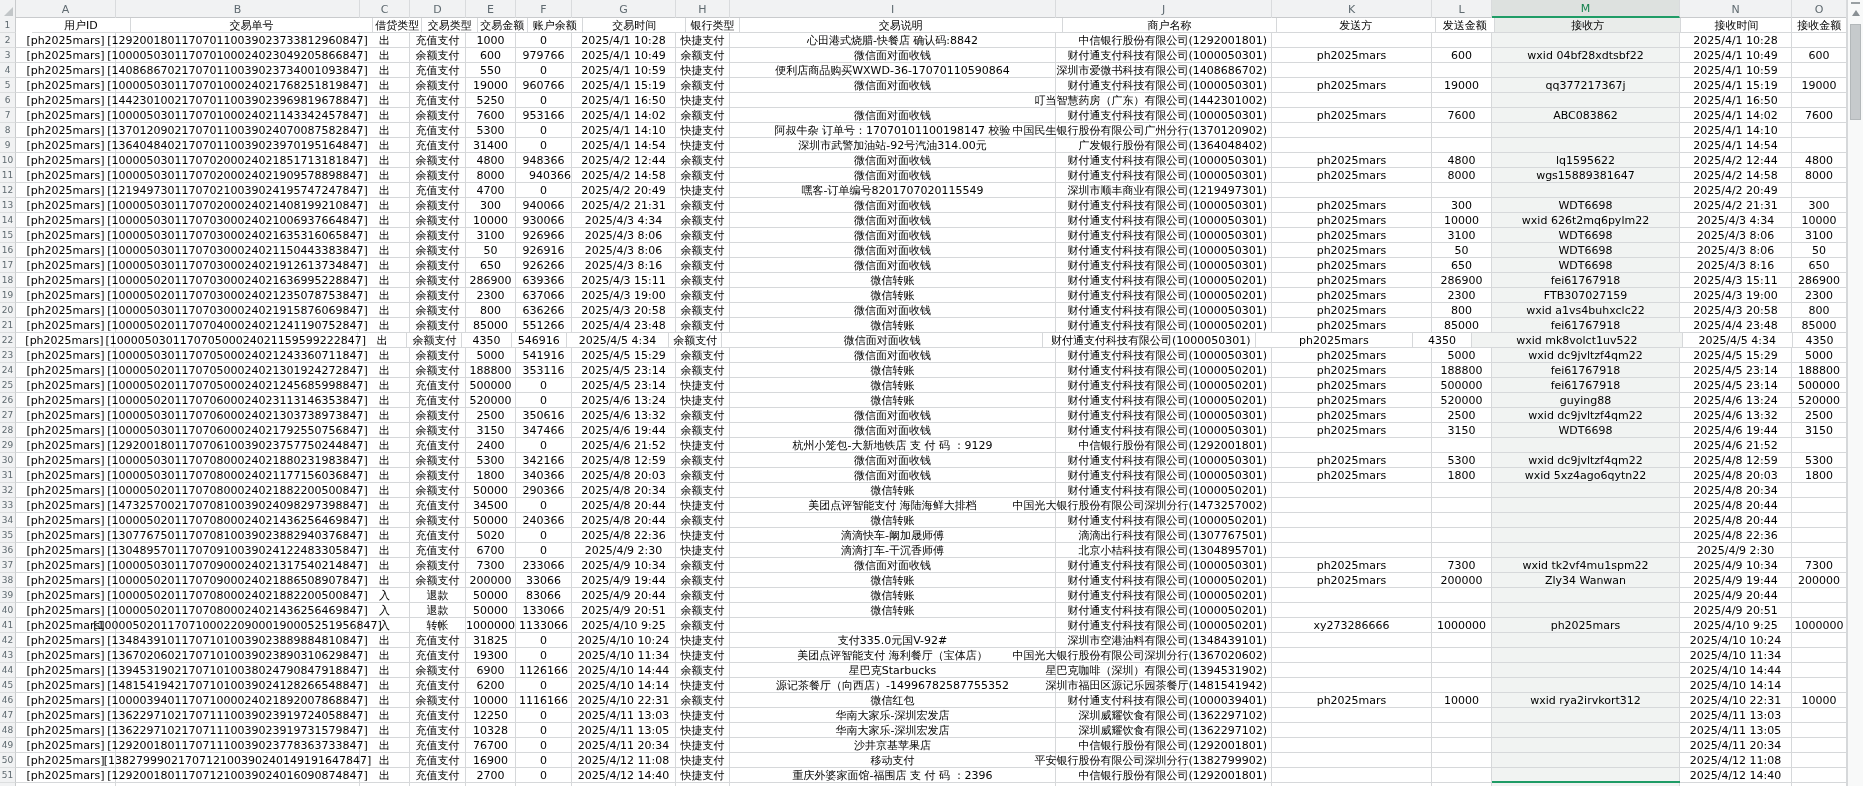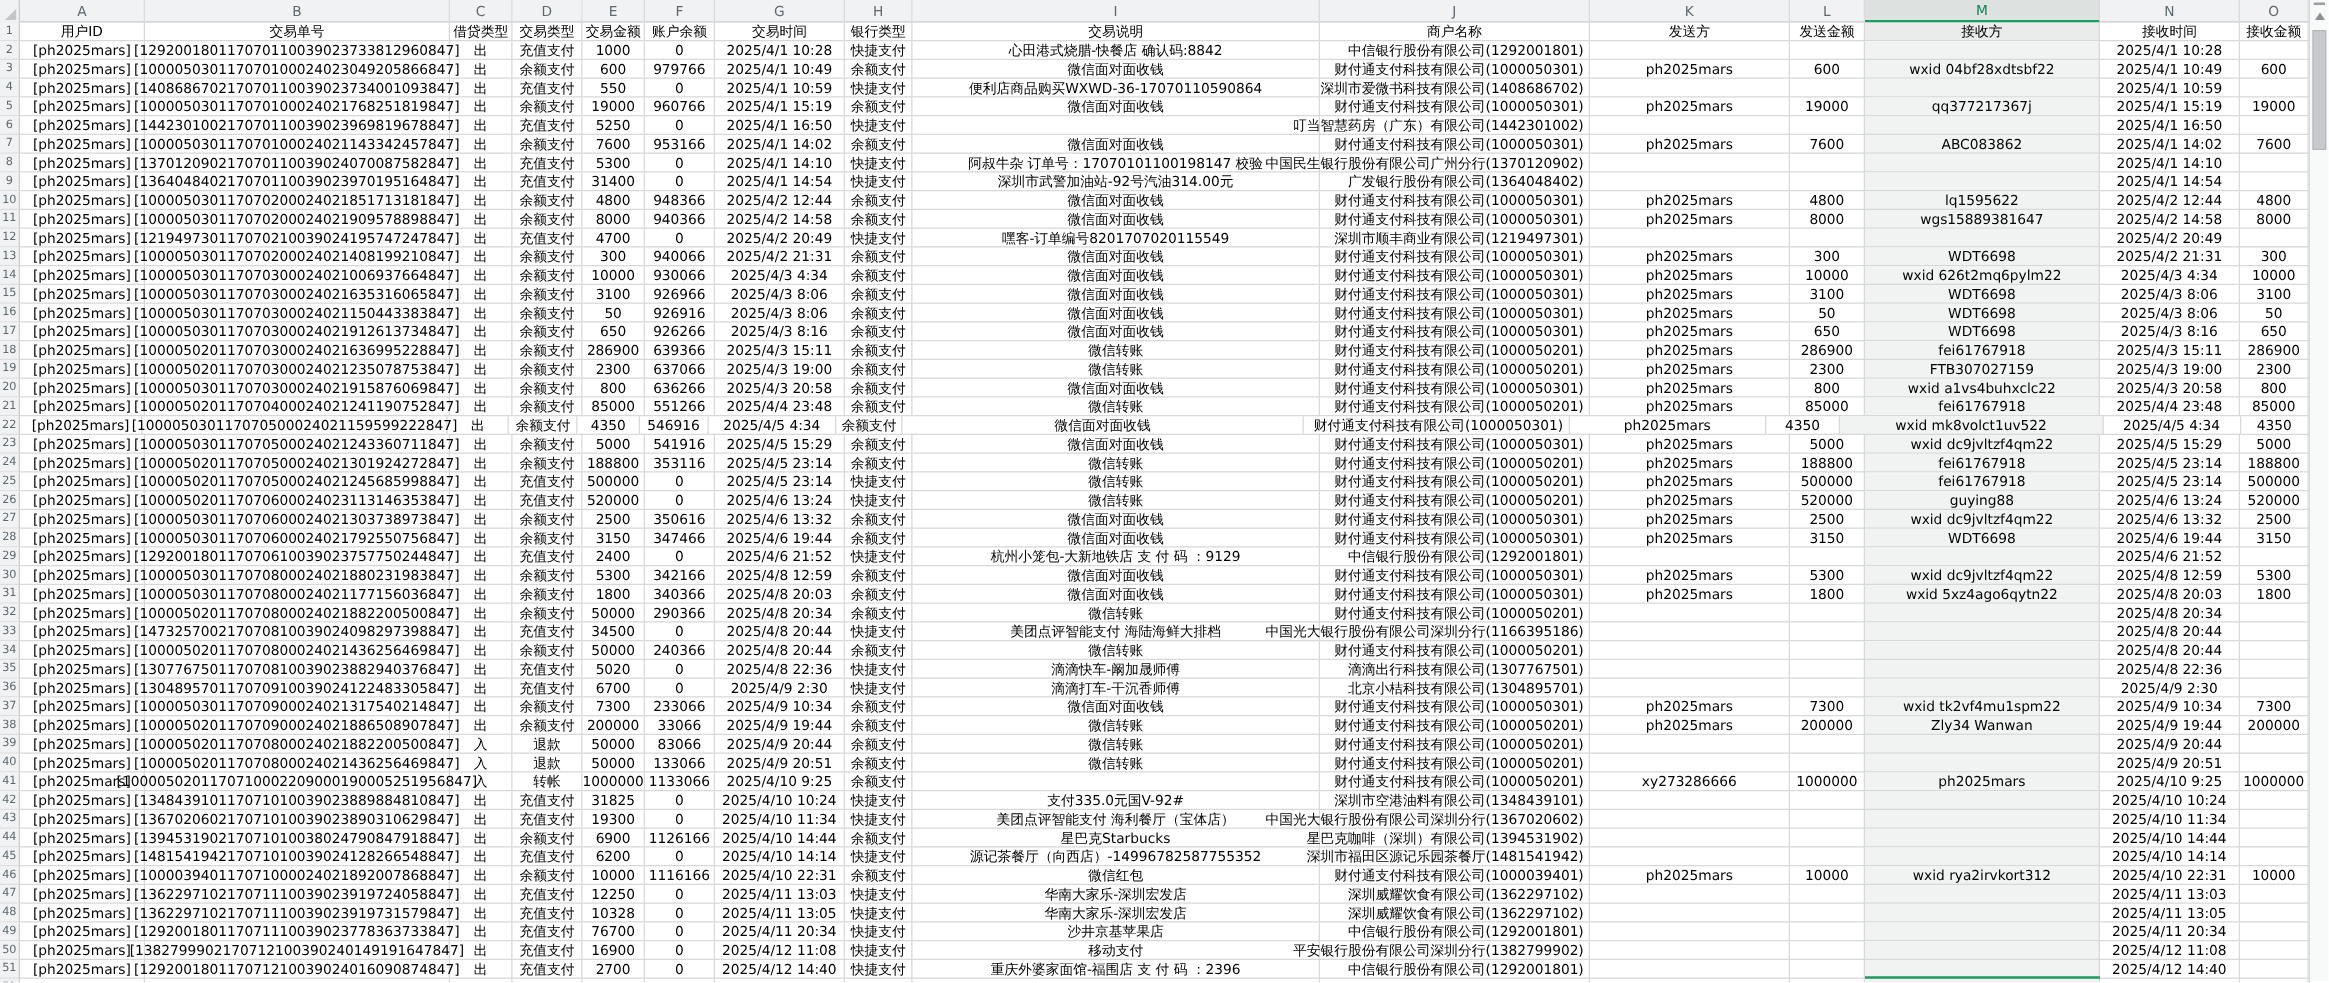--- a/index.html
+++ b/index.html
@@ -53,21 +53,21 @@
       <div class="collet" style="width: 160px;">K</div>
       <div class="collet" style="width: 60px;">L</div>
       <div class="collet selected" style="width: 188px;">M</div>
       <div class="collet" style="width: 112px;">N</div>
       <div class="collet" style="width: 55px;">O</div>
     </div>
   <div id="grid">
 
   <div class="row">
         <div class="gut">1</div>
-        <div class="cell hdr" style="width: 100px;">用户ID</div>
+        <div class="cell hdr" style="width: 100px; margin-left: 16px;">用户ID</div>
         <div class="cell hdr" style="width: 244px;">交易单号</div>
         <div class="cell hdr" style="width: 50px;">借贷类型</div>
         <div class="cell hdr" style="width: 56px;">交易类型</div>
         <div class="cell hdr" style="width: 50px;">交易金额</div>
         <div class="cell hdr" style="width: 56px;">账户余额</div>
         <div class="cell hdr" style="width: 104px;">交易时间</div>
         <div class="cell hdr" style="width: 54px;">银行类型</div>
         <div class="cell hdr" style="width: 326px;">交易说明</div>
         <div class="cell hdr" style="width: 216px;">商户名称</div>
         <div class="cell hdr" style="width: 160px;">发送方</div>
@@ -294,21 +294,21 @@
       </div>
       <div class="row">
         <div class="gut">11</div>
         <div class="cell" style="width: 100px;">[ph2025mars]</div>
         <div class="cell ovf" style="width: 244px;">
           <span>[100005030117070200024021909578898847]</span>
         </div>
         <div class="cell" style="width: 50px;">出</div>
         <div class="cell" style="width: 56px;">余额支付</div>
         <div class="cell" style="width: 50px;">8000</div>
-        <div class="cell" style="width: 56px;">940366</div>
+        <div class="cell" style="width: 56px; text-align: right;">940366</div>
         <div class="cell" style="width: 104px;">2025/4/2 14:58</div>
         <div class="cell" style="width: 54px;">余额支付</div>
         <div class="cell ovf" style="width: 326px;">
           <span>微信面对面收钱</span>
         </div>
         <div class="cell jcell" style="width: 216px;">
           <span class="jtxt">财付通支付科技有限公司(1000050301)</span>
         </div>
         <div class="cell" style="width: 160px;">ph2025mars</div>
         <div class="cell" style="width: 60px;">8000</div>
@@ -829,21 +829,21 @@
         <div class="cell" style="width: 50px;">出</div>
         <div class="cell" style="width: 56px;">充值支付</div>
         <div class="cell" style="width: 50px;">34500</div>
         <div class="cell" style="width: 56px;">0</div>
         <div class="cell" style="width: 104px;">2025/4/8 20:44</div>
         <div class="cell" style="width: 54px;">快捷支付</div>
         <div class="cell ovf" style="width: 326px;">
           <span>美团点评智能支付 海陆海鲜大排档</span>
         </div>
         <div class="cell jcell" style="width: 216px;">
-          <span class="jtxt">中国光大银行股份有限公司深圳分行(1166395186)</span>
+          <span class="jtxt">中国光大银行股份有限公司深圳分行(1473257002)</span>
         </div>
         <div class="cell" style="width: 160px;"></div>
         <div class="cell" style="width: 60px;"></div>
         <div class="cell colM" style="width: 188px;"></div>
         <div class="cell" style="width: 112px;">2025/4/8 20:44</div>
         <div class="cell" style="width: 55px;"></div>
       </div>
       <div class="row">
         <div class="gut">34</div>
         <div class="cell" style="width: 100px;">[ph2025mars]</div>

